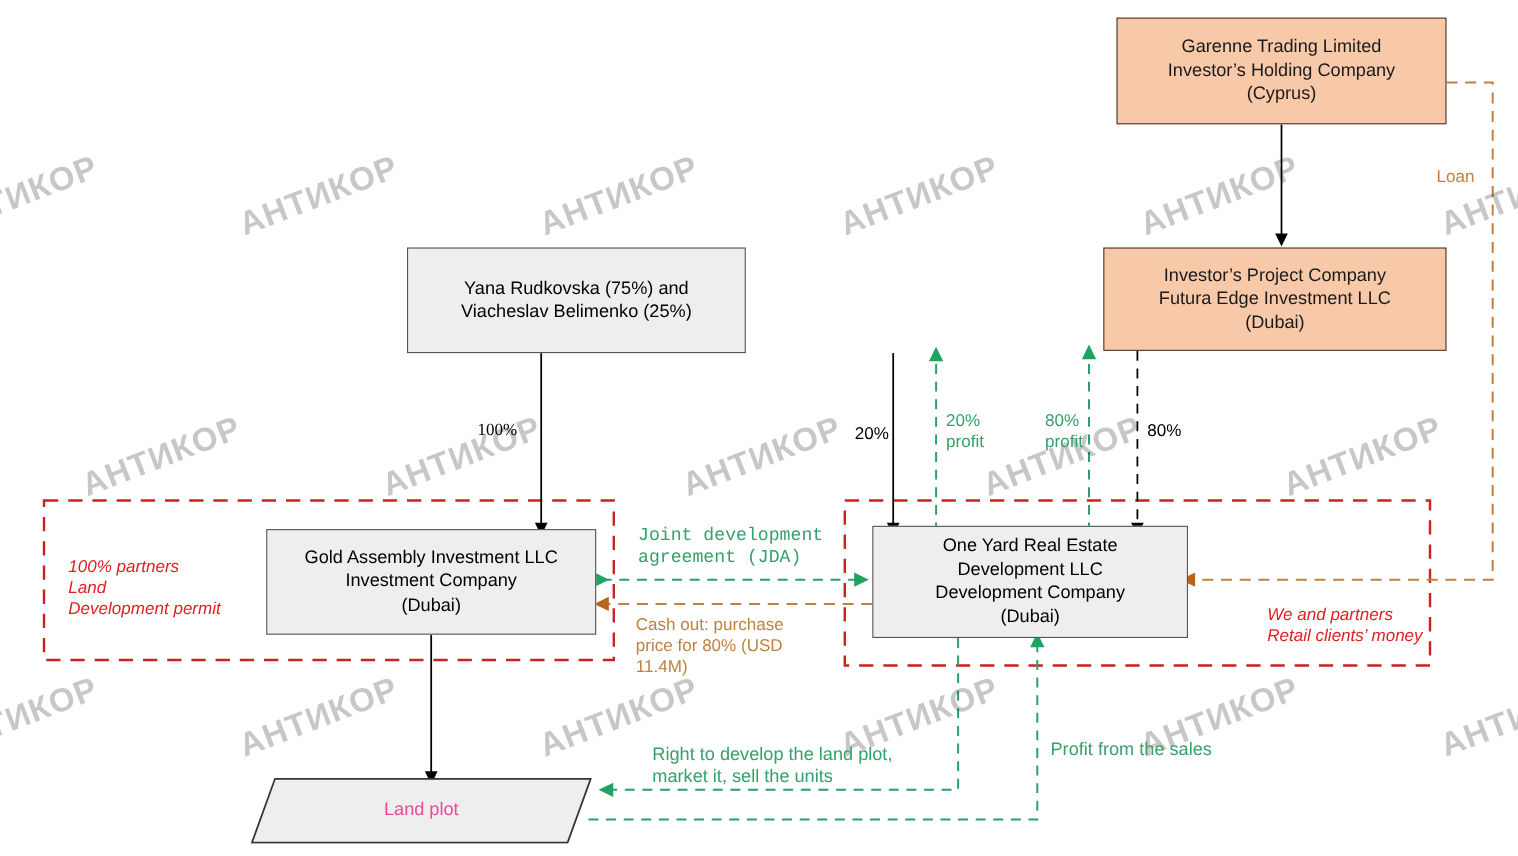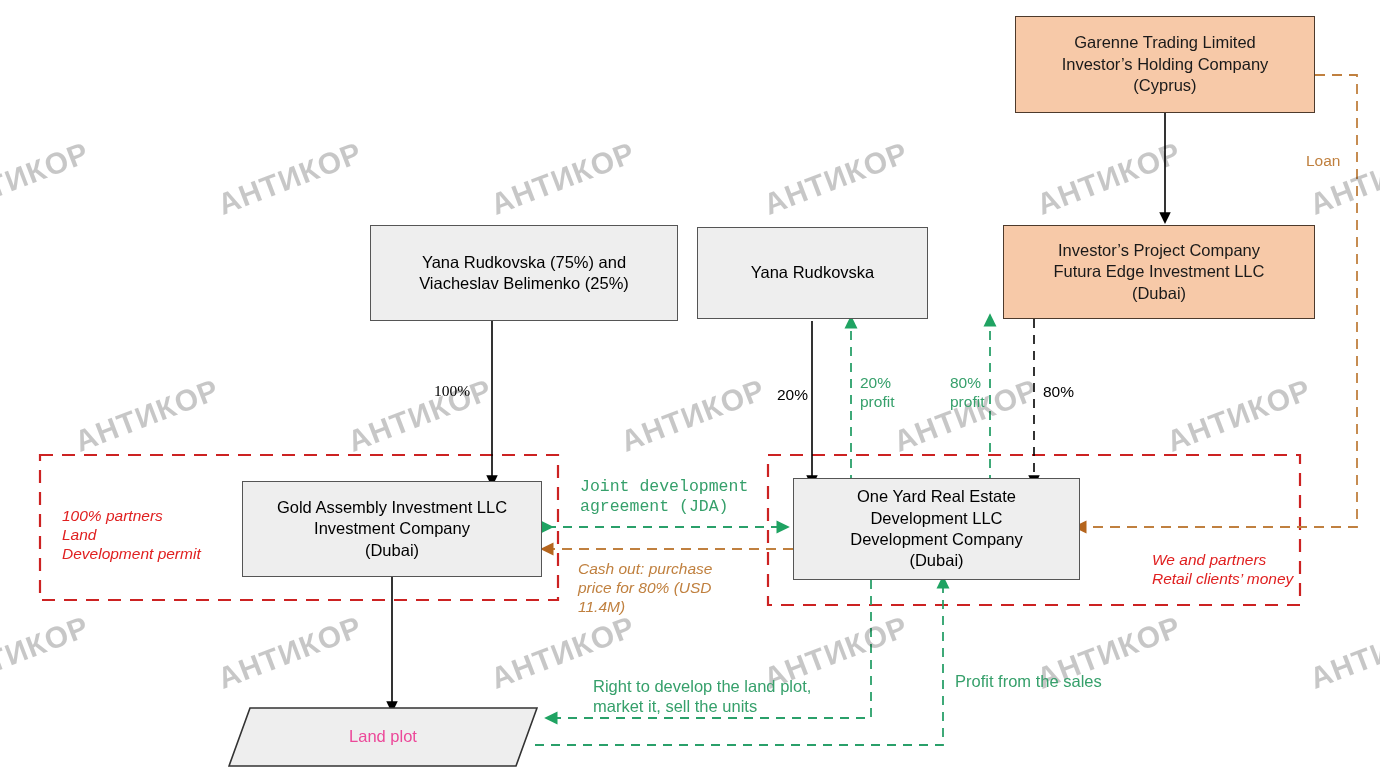--- a/index.html
+++ b/index.html
@@ -177,25 +177,20 @@
     </div>
   </div>
 
   <div class="node node-grey" style="left:370px; top:225px; width:308px; height:96px;text-align:center;">
     <div>
       <div>Yana Rudkovska (75%) and</div>
       <div>Viacheslav Belimenko (25%)</div>
     </div>
   </div>
 
-  <div class="node node-grey" style="left:697px; top:227px; width:231px; height:92px;">
-    <div>
-      <div>Yana Rudkovska</div>
-    </div>
-  </div>
 
   <div class="node node-grey" style="left:242px; top:481px; width:300px; height:96px;">
     <div>
       <div>Gold Assembly Investment LLC</div>
       <div>Investment Company</div>
       <div>(Dubai)</div>
     </div>
   </div>
 
   <div class="node node-grey" style="left:793px; top:478px; width:287px; height:102px;">
@@ -224,21 +219,21 @@
 
   <div class="lbl lbl-green" style="left:860px; top:374px;">20%
 profit</div>
 
   <div class="lbl lbl-green" style="left:950px; top:374px;">80%
 profit</div>
 
   <div class="lbl lbl-green-big" style="left:580px; top:477px;font-family:Liberation Mono, monospace;">Joint development
 agreement (JDA)</div>
 
-  <div class="lbl lbl-brown" style="left:578px; top:560px;font-style:italic;">Cash out: purchase
+  <div class="lbl lbl-brown" style="left:578px; top:560px;">Cash out: purchase
 price for 80% (USD
 11.4M)</div>
 
   <div class="lbl lbl-green-big" style="left:593px; top:676px;">Right to develop the land plot,
 market it, sell the units</div>
 
   <div class="lbl lbl-green-big" style="left:955px; top:671px;">Profit from the sales</div>
 
   <div class="lbl lbl-red-italic" style="left:62px; top:507px;">100% partners
 Land

